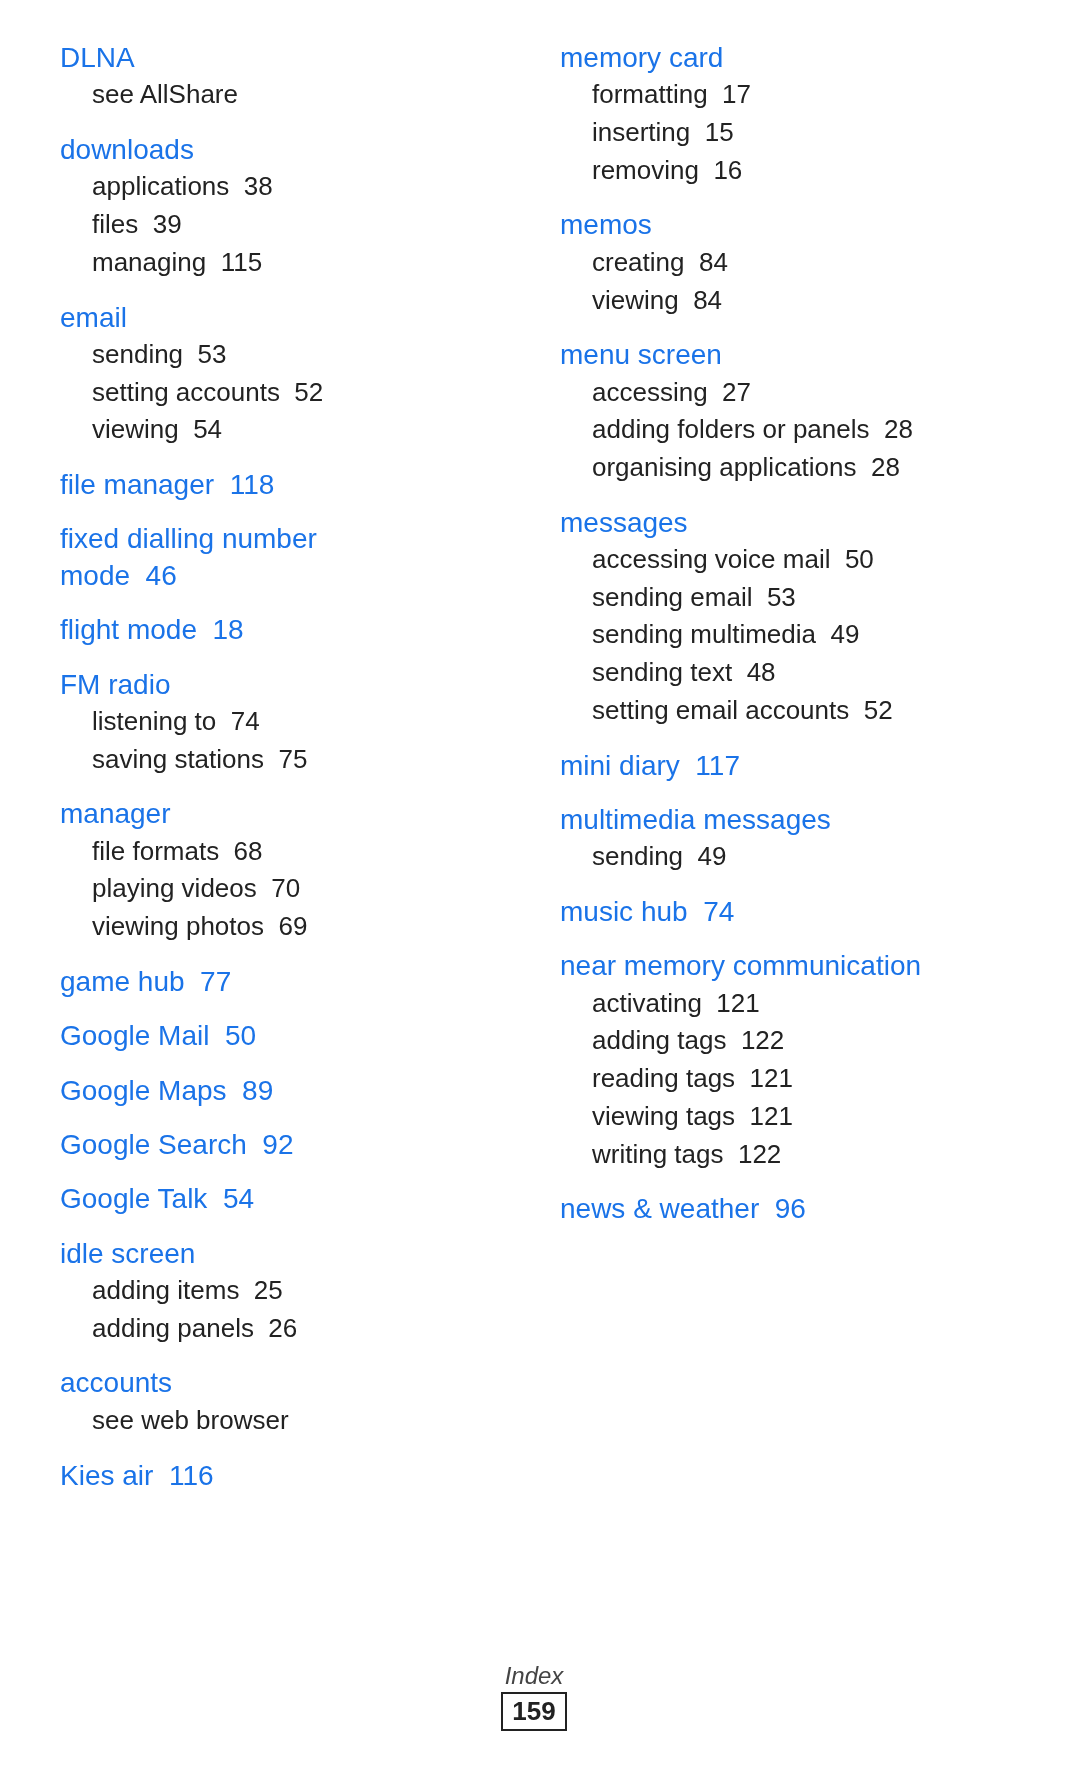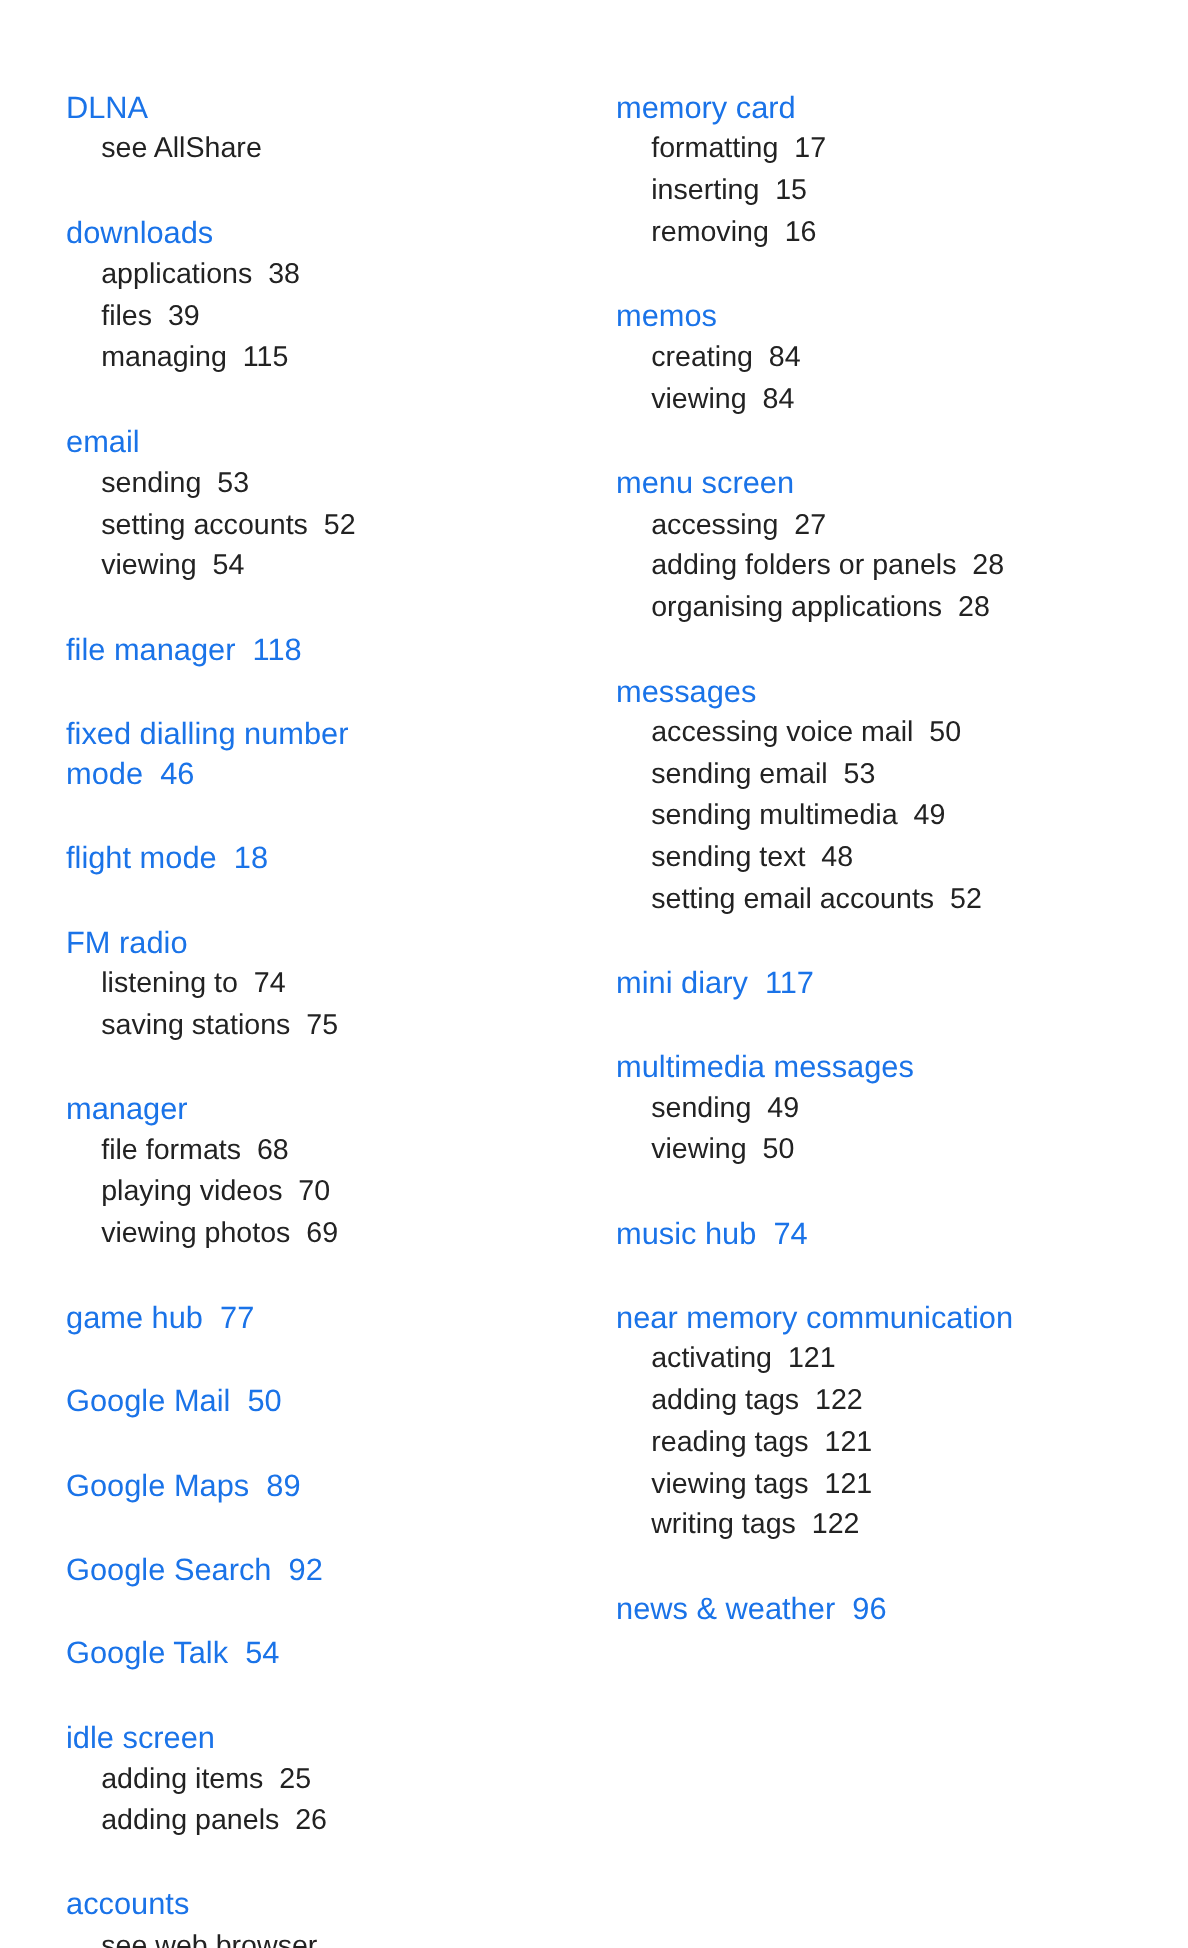--- a/index.html
+++ b/index.html
@@ -25,21 +25,20 @@
       line-height: 1.3;
     }
     .sub-entry {
       color: #222222;
       font-size: 26px;
       padding-left: 32px;
       line-height: 1.45;
     }
     .entry-group {
       margin-bottom: 18px;
-      margin-top: 40px;
     }
     .footer {
       position: absolute;
       bottom: 40px;
       left: 0; right: 12px;
       text-align: center;
     }
     .footer-label {
       font-style: italic;
       font-size: 24px;
@@ -151,21 +150,20 @@
         <div class="sub-entry">sending multimedia&nbsp;&nbsp;49</div>
         <div class="sub-entry">sending text&nbsp;&nbsp;48</div>
         <div class="sub-entry">setting email accounts&nbsp;&nbsp;52</div>
       </div>
       <div class="entry-group">
         <div class="entry-title">mini diary&nbsp;&nbsp;117</div>
       </div>
       <div class="entry-group">
         <div class="entry-title">multimedia messages</div>
         <div class="sub-entry">sending&nbsp;&nbsp;49</div>
-        <div class="sub-entry">viewing&nbsp;&nbsp;50</div>
       </div>
       <div class="entry-group">
         <div class="entry-title">music hub&nbsp;&nbsp;74</div>
       </div>
       <div class="entry-group">
         <div class="entry-title">near memory communication</div>
         <div class="sub-entry">activating&nbsp;&nbsp;121</div>
         <div class="sub-entry">adding tags&nbsp;&nbsp;122</div>
         <div class="sub-entry">reading tags&nbsp;&nbsp;121</div>
         <div class="sub-entry">viewing tags&nbsp;&nbsp;121</div>

